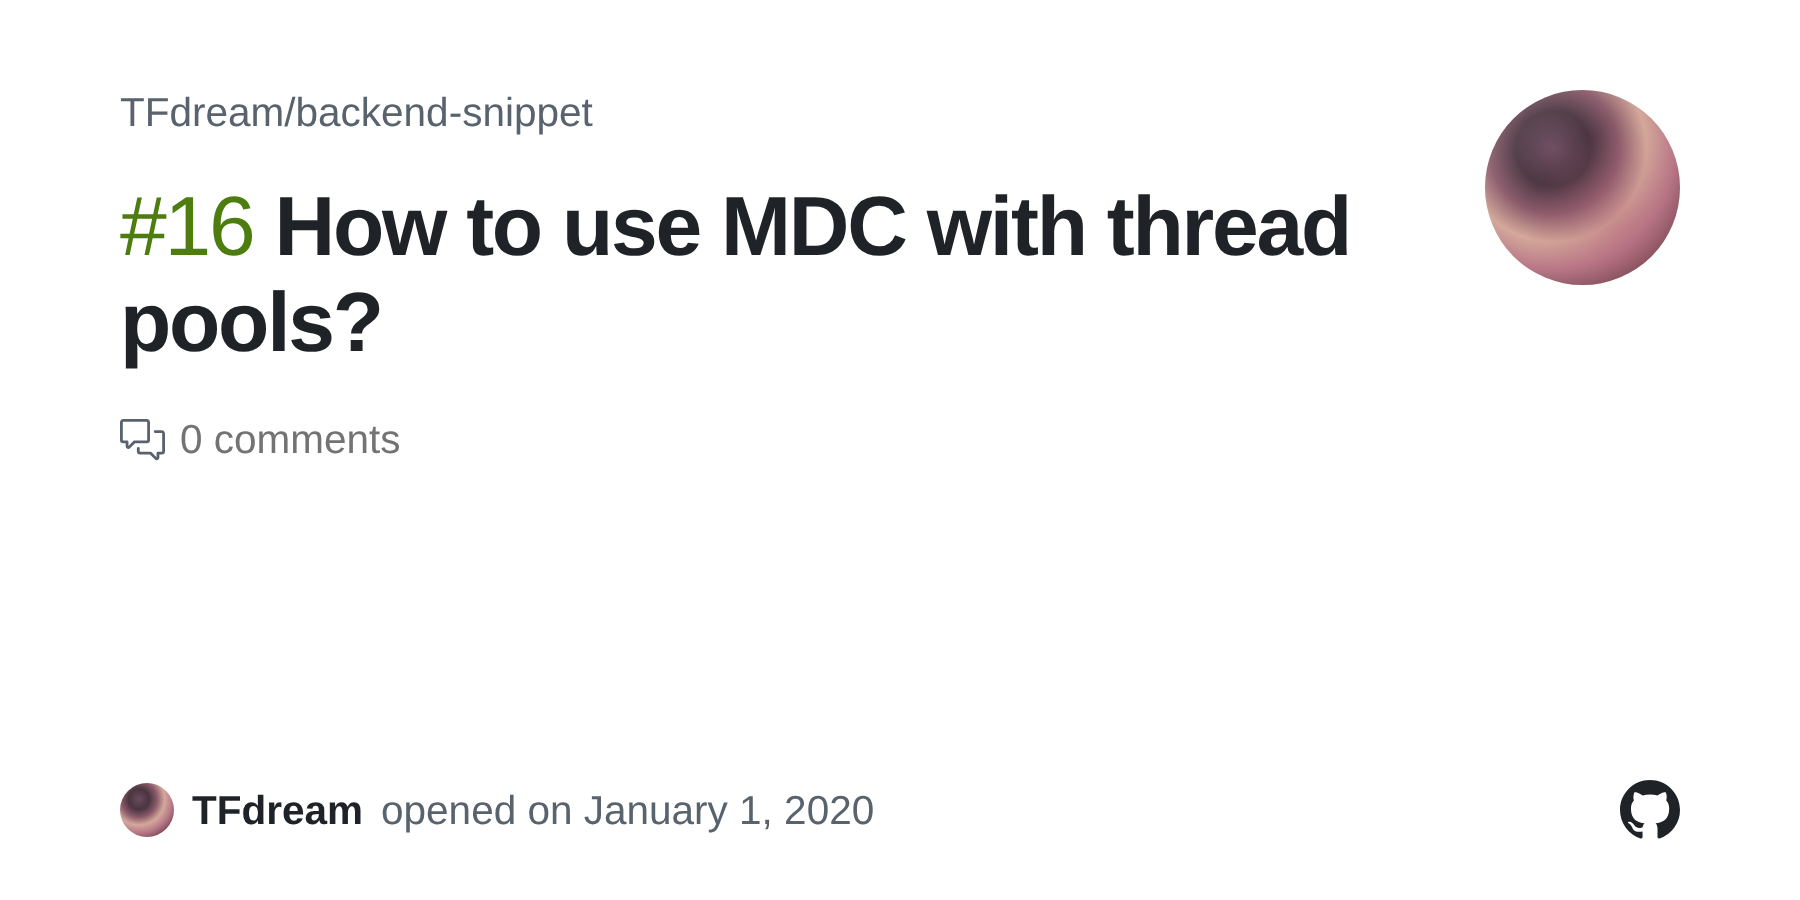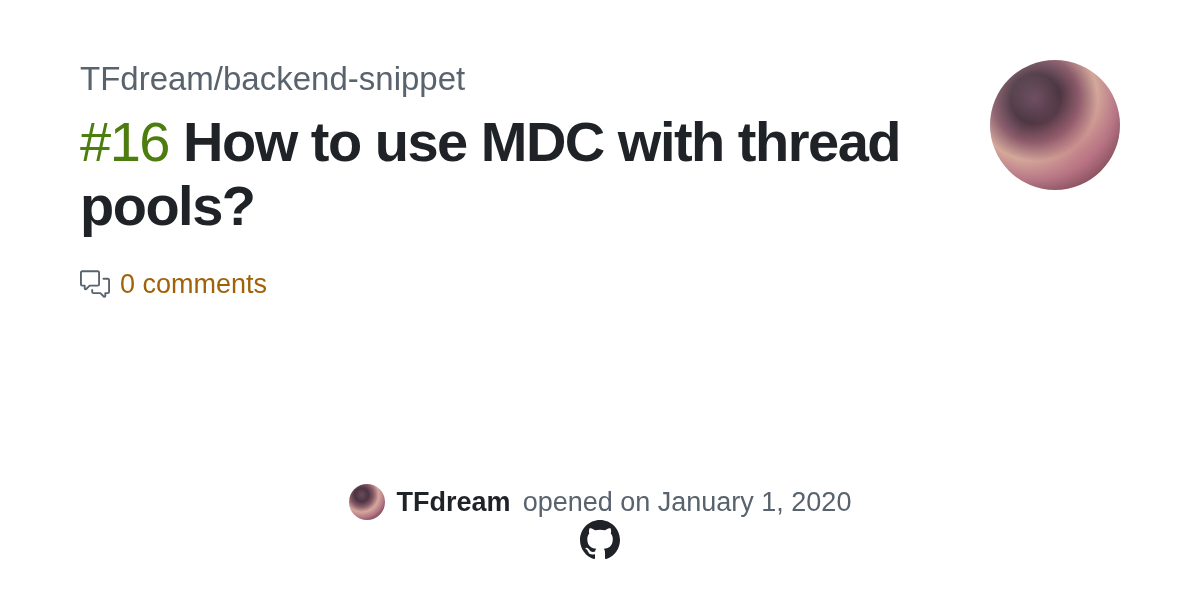--- a/index.html
+++ b/index.html
@@ -22,43 +22,43 @@
       display: flex;
       justify-content: space-between;
       align-items: flex-start;
       gap: 40px;
     }
     .left-content {
       flex: 1;
       min-width: 0;
     }
     .repo-path {
-      font-size: 33px;
+      font-size: 27px;
       color: #59636e;
       font-weight: 400;
-      margin-bottom: 12px;
+      margin-bottom: 28px;
     }
     .title-line {
       font-size: 56px;
       font-weight: 700;
       letter-spacing: -1.5px;
       line-height: 1.15;
       color: #1f2328;
     }
     .issue-number {
       color: #4d7c0f;
       font-weight: 400;
     }
     .comments-row {
       display: flex;
       align-items: center;
       gap: 10px;
       margin-top: 30px;
       font-size: 27px;
-      color: #a16207;
+      color: #737373;
     }
     .comments-icon svg {
       width: 30px;
       height: 30px;
       fill: #59636e;
       display: block;
     }
     .avatar-large {
       width: 130px;
       height: 130px;
@@ -73,21 +73,20 @@
       position: absolute;
       inset: 0;
       background: linear-gradient(135deg, rgba(255,255,255,0.15) 0%, transparent 40%),
                   radial-gradient(circle at 70% 70%, rgba(180,100,120,0.4) 0%, transparent 50%);
     }
     .footer {
       margin-top: auto;
       display: flex;
       align-items: center;
       justify-content: space-between;
-      flex-direction: column;
     }
     .opened-by {
       display: flex;
       align-items: center;
       gap: 12px;
       font-size: 27px;
     }
     .avatar-small {
       width: 36px;
       height: 36px;

